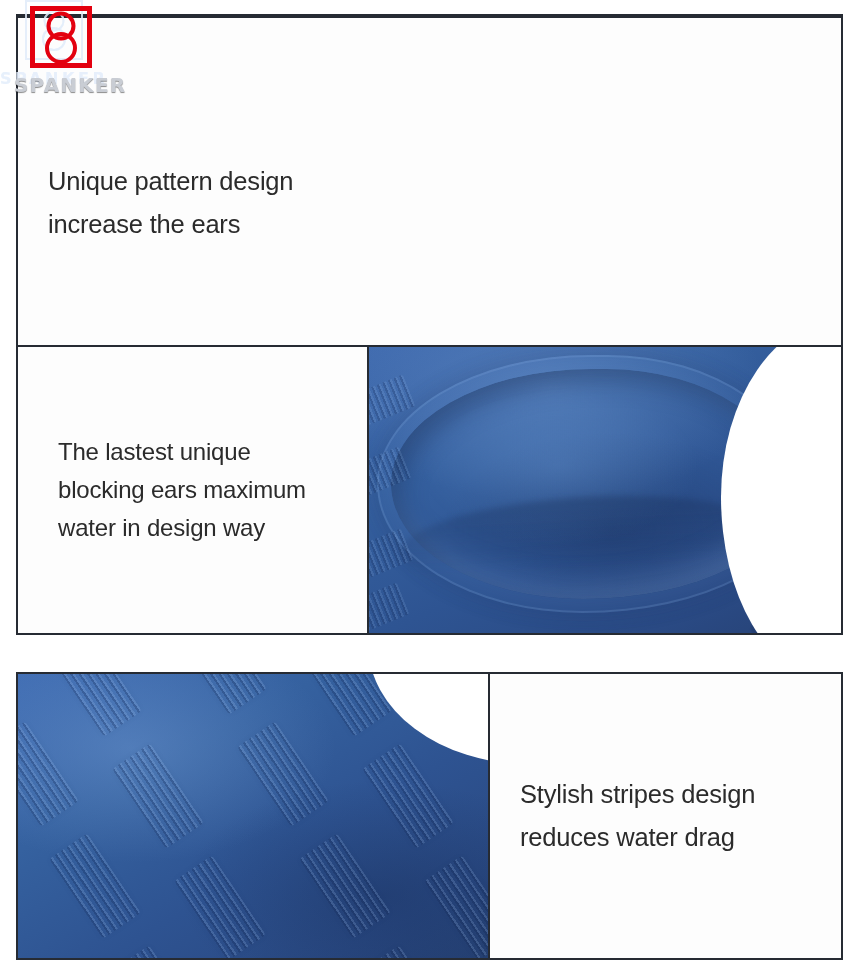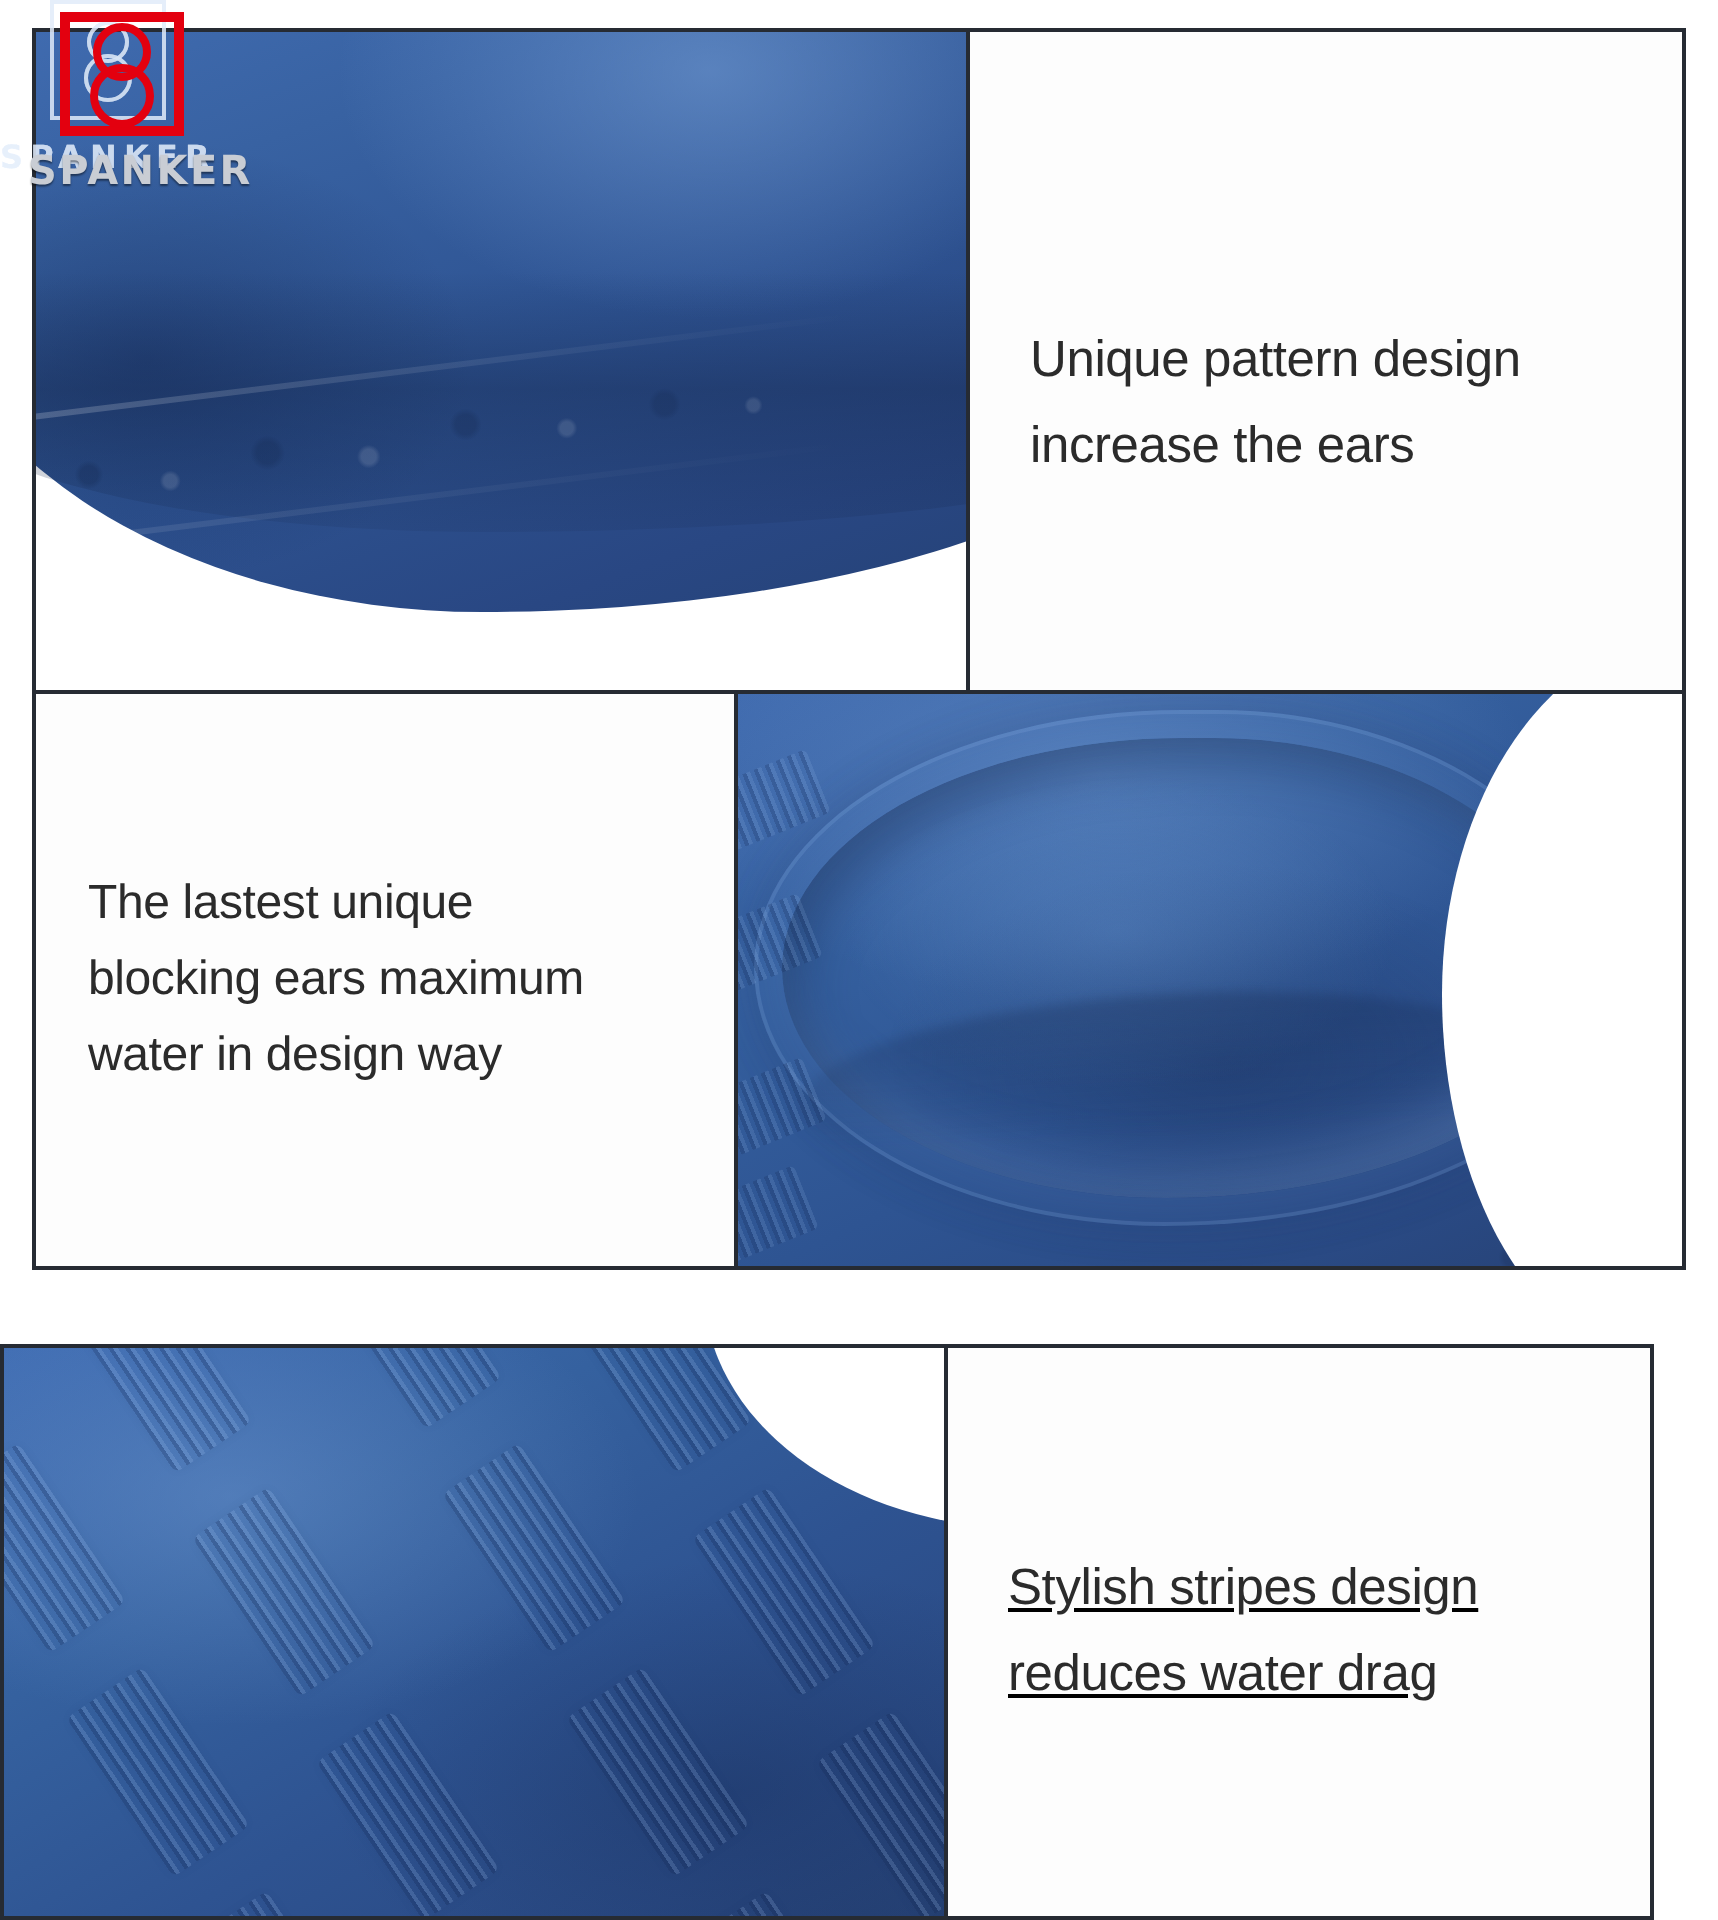--- a/index.html
+++ b/index.html
@@ -24,23 +24,23 @@
 
   
   .panel {
     position: absolute;
     box-sizing: border-box;
     border: 2px solid #262b33;
     background: #ffffff;
     overflow: hidden;
     display: flex;
   }
-  .panel.p1 { left: 16px; top: 14px;  width: 827px; height: 376px; }
+  .panel.p1 { left: 16px; top: 14px;  width: 827px; height: 376px; flex-direction: column; }
   .panel.p2 { left: 16px; top: 345px; width: 827px; height: 290px; }
-  .panel.p3 { left: 0; top: 672px; width: 827px; height: 288px; text-decoration: underline; }
+  .panel.p3 { left: 16px; top: 672px; width: 827px; height: 288px; }
 
   .panel.reverse { flex-direction: row-reverse; }
 
   
   .photo {
     position: relative;
     overflow: hidden;
     background: #ffffff;
     flex: 0 0 auto;
   }
@@ -57,21 +57,21 @@
   
   .textpane {
     flex: 1 1 auto;
     background: #fdfdfd;
     display: flex;
     flex-direction: column;
     justify-content: center;
     padding: 0 0 0 30px;
     box-sizing: border-box;
   }
-  .p2 .textpane { padding-left: 26px; }
+  .p2 .textpane { padding-left: 40px; }
 
   .caption-line {
     font-size: 25.5px;
     line-height: 1.0;
     color: #2b2b2b;
     font-weight: 400;
     letter-spacing: -0.2px;
     margin: 0;
     padding: 9px 0;
     white-space: nowrap;

